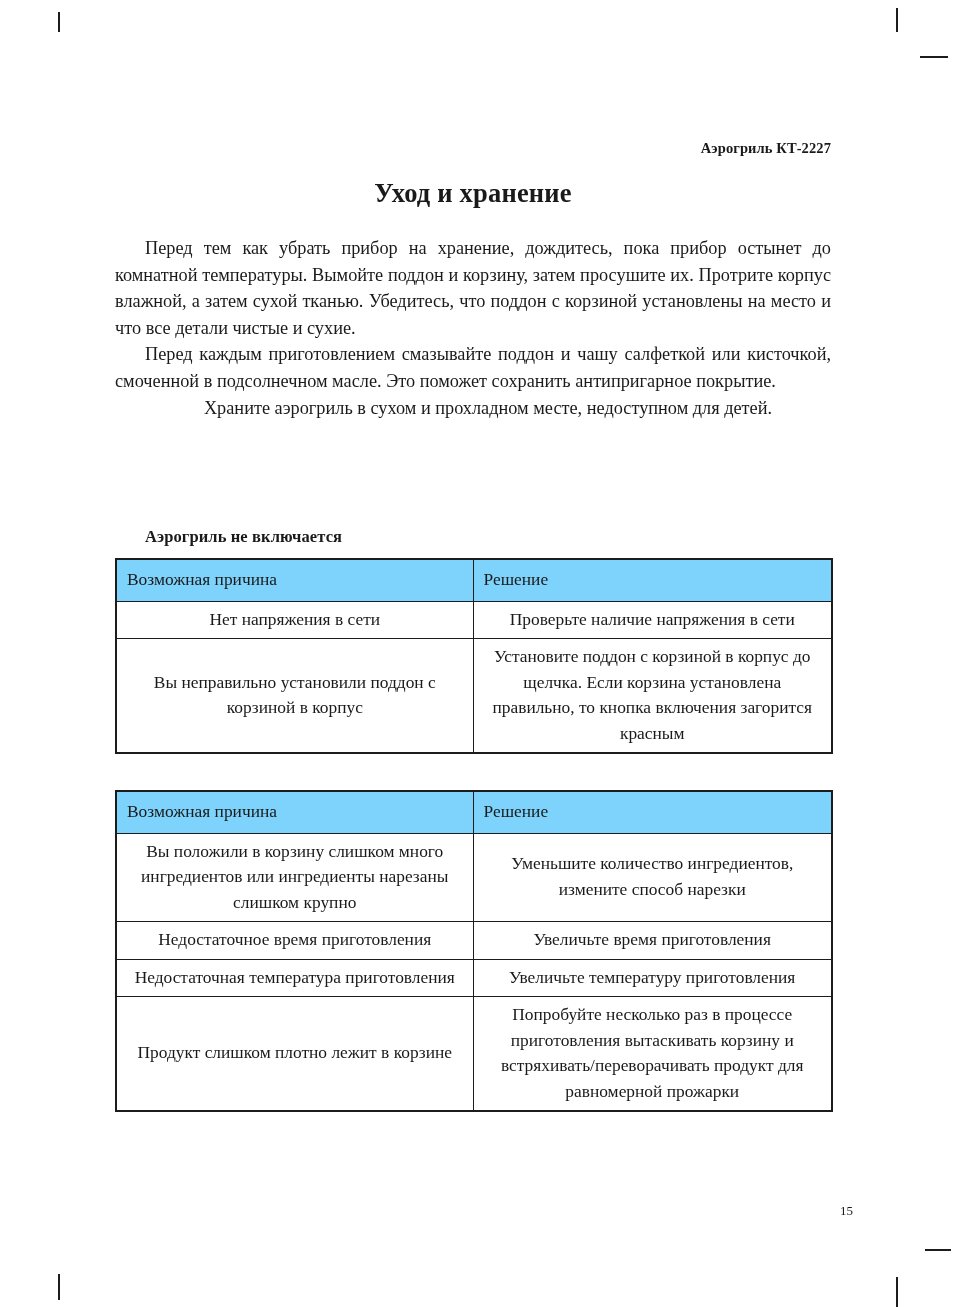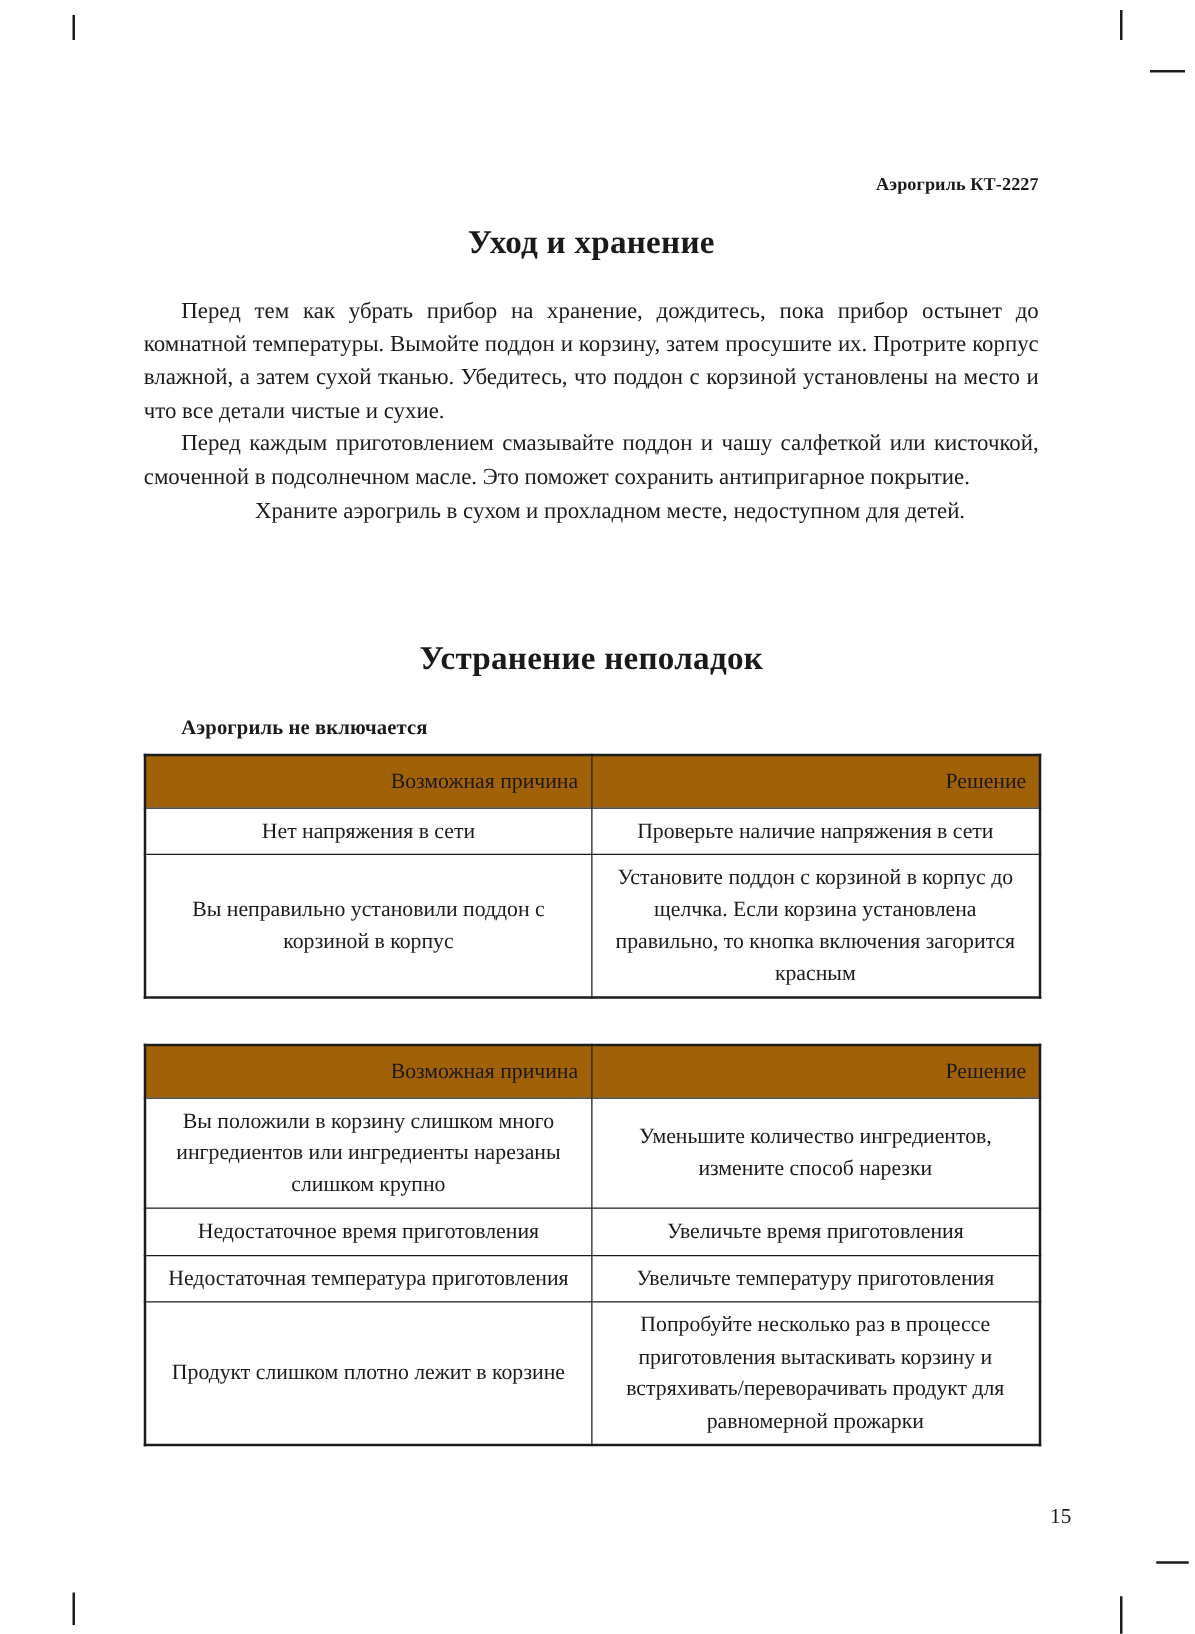--- a/index.html
+++ b/index.html
@@ -99,36 +99,36 @@
   }
   table.tbl td, table.tbl th {
     border: 1px solid #1c1c1c;
     font-size: 17.4px;
     line-height: 25.5px;
     font-weight: normal;
     vertical-align: middle;
     padding: 5px 10px 6px 10px;
   }
   table.tbl thead th {
-    background: #a16207;
-    text-align: right;
+    background: #7dd3fc;
+    text-align: left;
     padding: 7px 10px 8px 10px;
   }
   table.tbl col.c1 { width: 357px; }
   table.tbl col.c2 { width: 359px; }
 
   td.cell { text-align: center; }
 
   .tbl-gap { height: 36px; }
 
   .page-number {
     position: absolute;
     left: 840px;
     top: 1203px;
-    font-size: 17px;
+    font-size: 13px;
     text-align: center;
   }
 </style>
 </head>
 <body>
 
 <div class="crop crop-tl-v"></div>
 <div class="crop crop-tr-v"></div>
 <div class="crop crop-tr-h"></div>
 <div class="crop crop-bl-v"></div>
@@ -144,21 +144,20 @@
     <h1 class="section-title">Уход и хранение</h1>
 
     <div class="block-care">
       <p class="body-text">Перед тем как убрать прибор на хранение, дождитесь, пока прибор остынет до комнатной температуры. Вымойте поддон и корзину, затем просушите их. Протрите корпус влажной, а затем сухой тканью. Убедитесь, что поддон с корзиной установлены на место и что все детали чистые и сухие.</p>
       <p class="body-text">Перед каждым приготовлением смазывайте поддон и чашу салфеткой или кисточкой, смоченной в подсолнечном масле. Это поможет сохранить антипригарное покрытие.</p>
       <p class="body-text nohang">Храните аэрогриль в сухом и прохладном месте, недоступном для детей.</p>
     </div>
 
     <div class="gap-after-care"></div>
 
-    <h1 class="section-title second">Устранение неполадок</h1>
 
     <h2 class="sub-heading">Аэрогриль не включается</h2>
 
     <table class="tbl">
       <colgroup>
           <col class="c1">
           <col class="c2">
         </colgroup>
       <thead>
         <tr>

